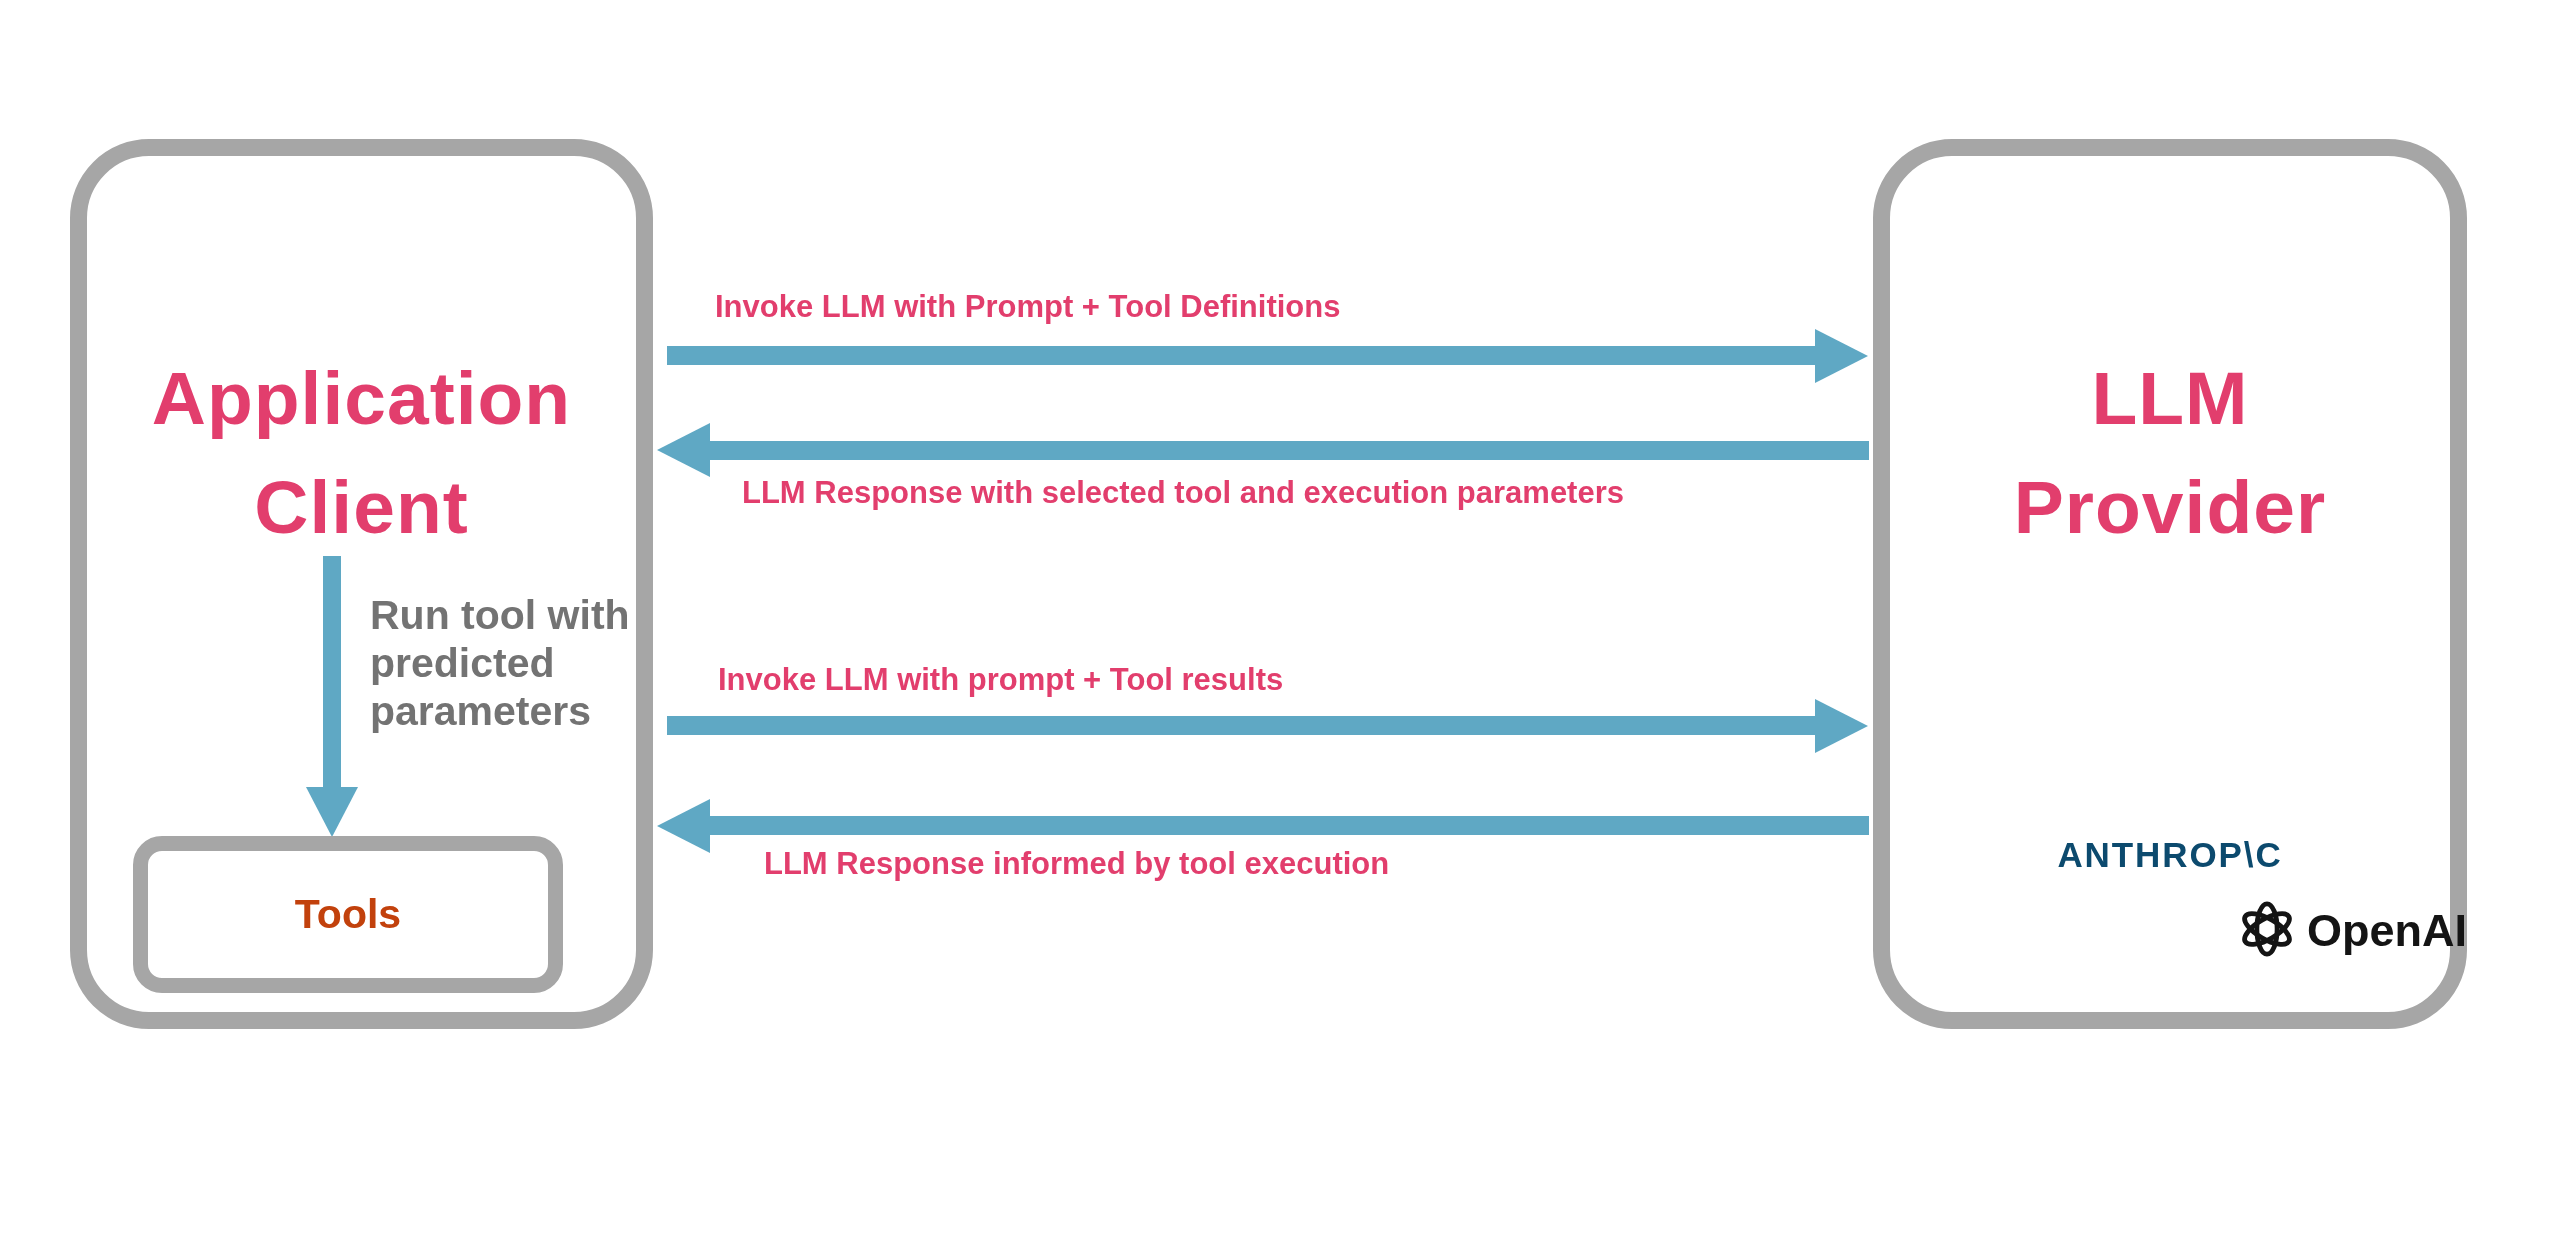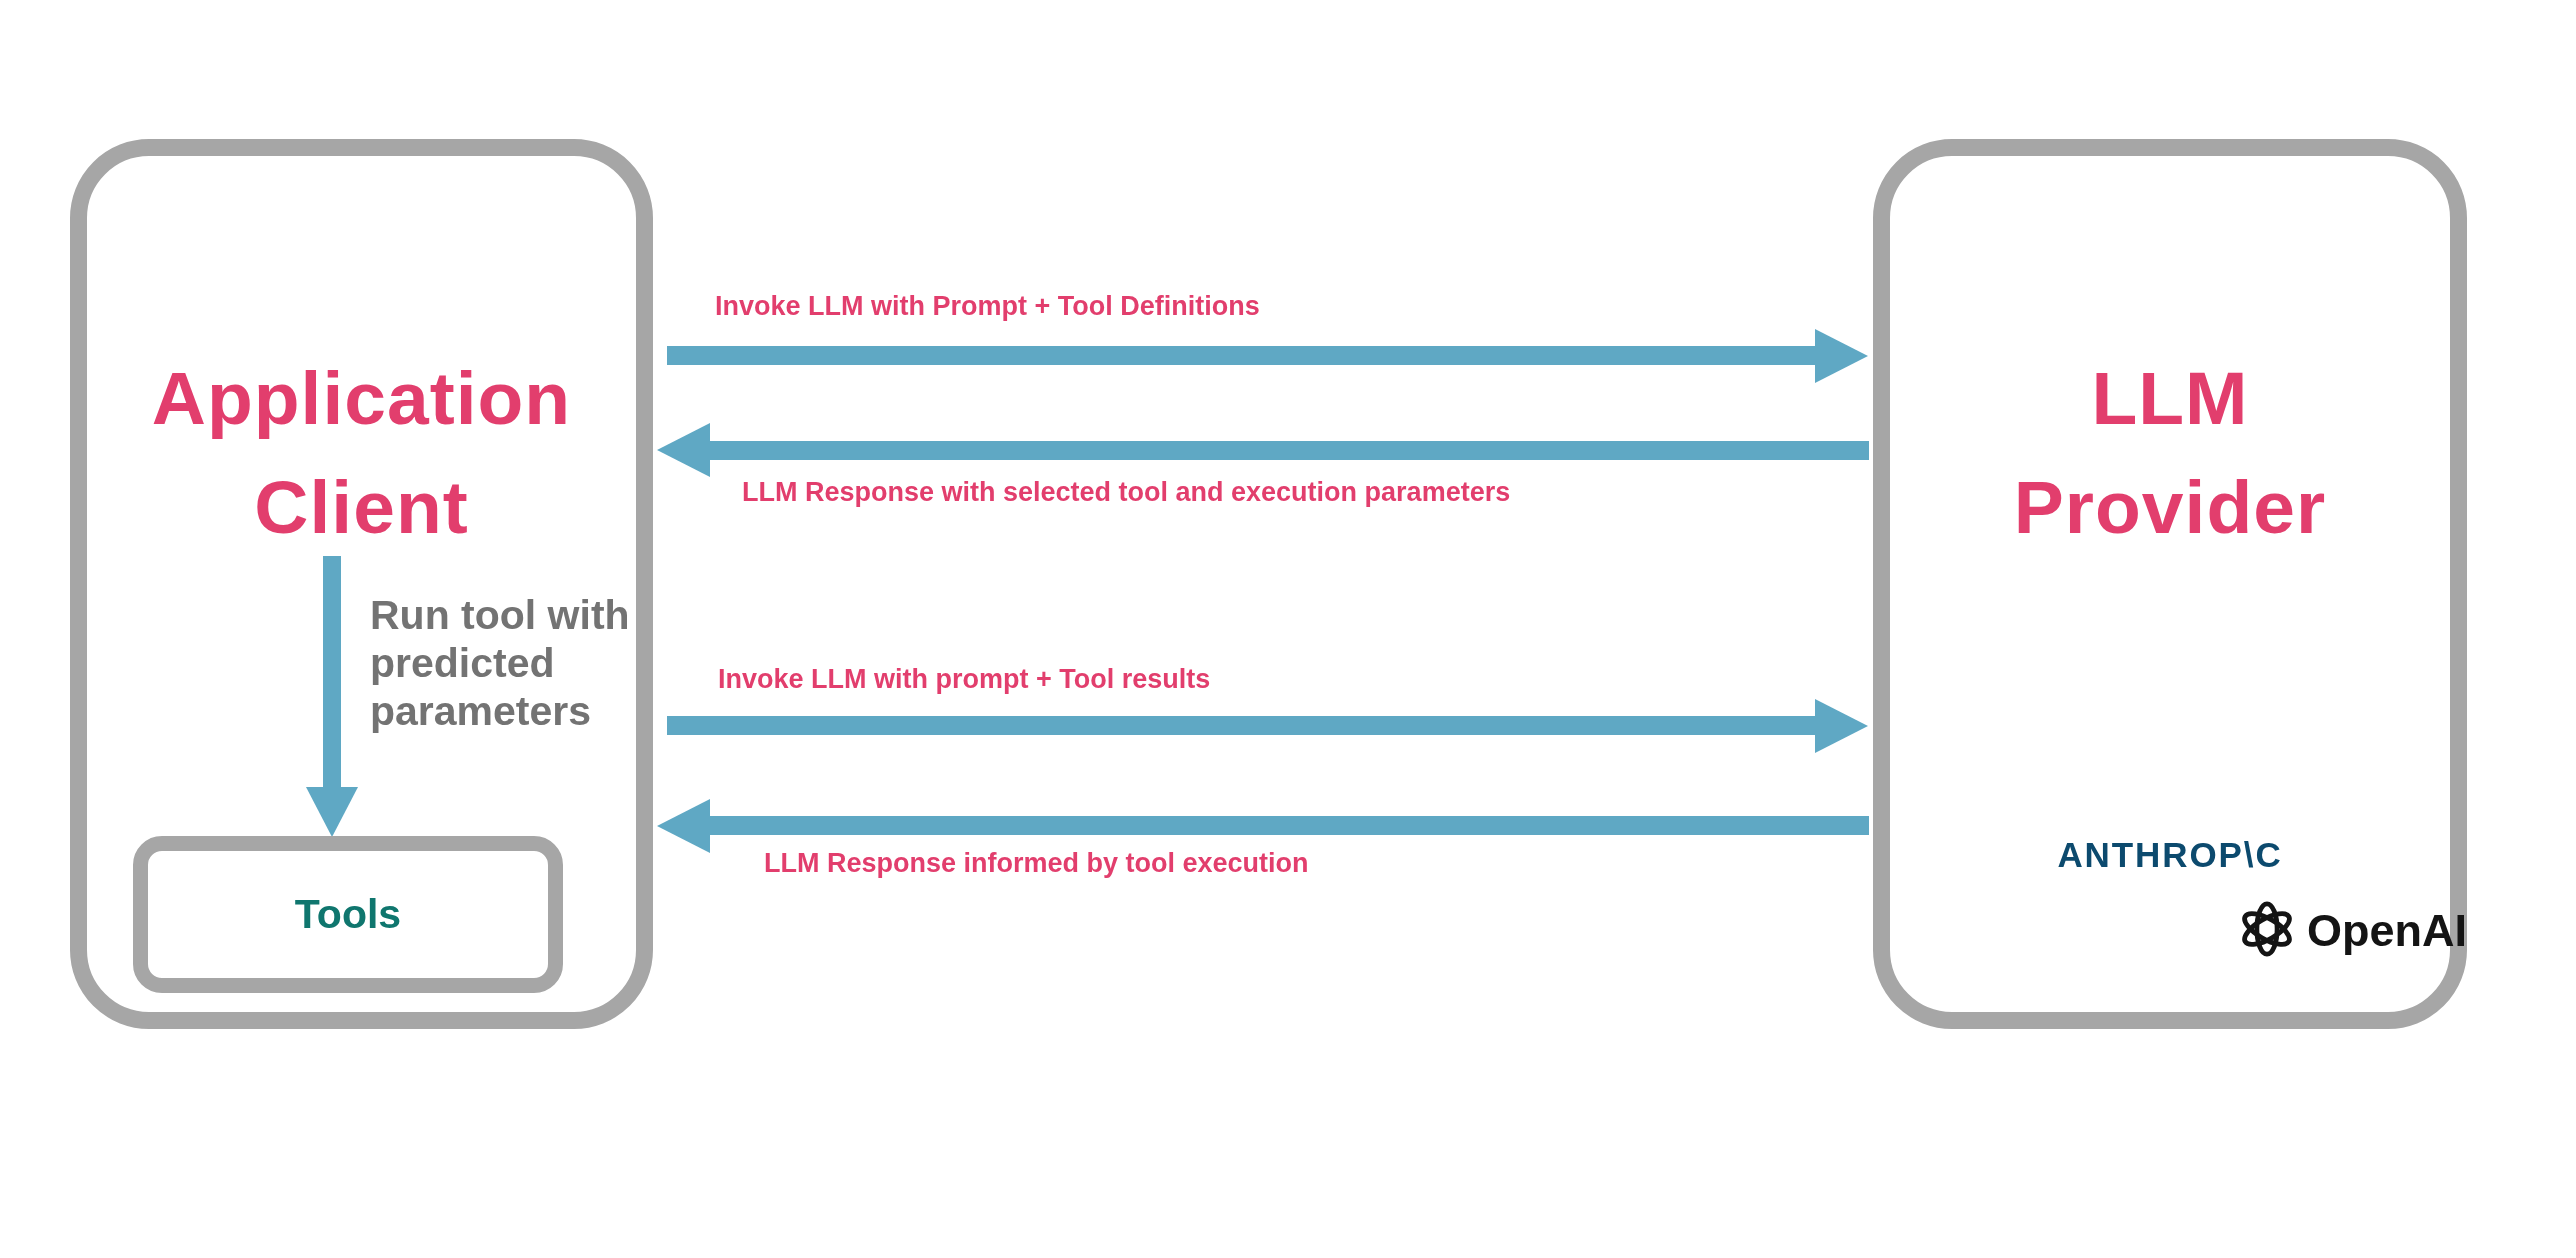--- a/index.html
+++ b/index.html
@@ -23,21 +23,21 @@
     position:absolute; text-align:center;
     color:#e23e6d; font-weight:bold;
     font-size:75px; line-height:109px; letter-spacing:1px;
   }
   #client-title { left:70px;  top:344px; width:583px; }
   #llm-title    { left:1873px; top:344px; width:594px; }
 
   
   .arrow-label {
     position:absolute; color:#e23e6d; font-weight:bold;
-    font-size:27px; line-height:41px; white-space:nowrap;
+    font-size:31px; line-height:41px; white-space:nowrap;
   }
   #label-1 { left:715px; top:286px; }
   #label-2 { left:742px; top:472px; }
   #label-3 { left:718px; top:659px; }
   #label-4 { left:764px; top:843px; }
 
   
   .shaft { position:absolute; height:19.3px; background:#5fa8c4; }
   .head  { position:absolute; width:0; height:0; }
   .head-right { border-top:27px solid transparent; border-bottom:27px solid transparent; border-left:53px solid #5fa8c4; }
@@ -67,21 +67,21 @@
     white-space:pre-line;
   }
 
   
   #tools-box {
     position:absolute; left:133px; top:836px; width:430px; height:157px;
     border:15.5px solid #a6a6a6; border-radius:29px; box-sizing:border-box;
     background:#ffffff;
     display:flex; align-items:center; justify-content:center;
   }
-  #tools-label { color:#0f766e; font-weight:bold; font-size:41px; }
+  #tools-label { color:#c2410c; font-weight:bold; font-size:41px; }
 
   
   #anthropic-row {
     position:absolute; left:1873px; top:835px; width:594px;
     text-align:center; color:#0c4a6e; font-weight:bold;
     font-size:35px; letter-spacing:1.9px;
   }
   #openai-row {
     position:absolute; left:1873px; top:899px; width:594px;
     display:flex; align-items:center; justify-content:flex-end; gap:9.7px;

